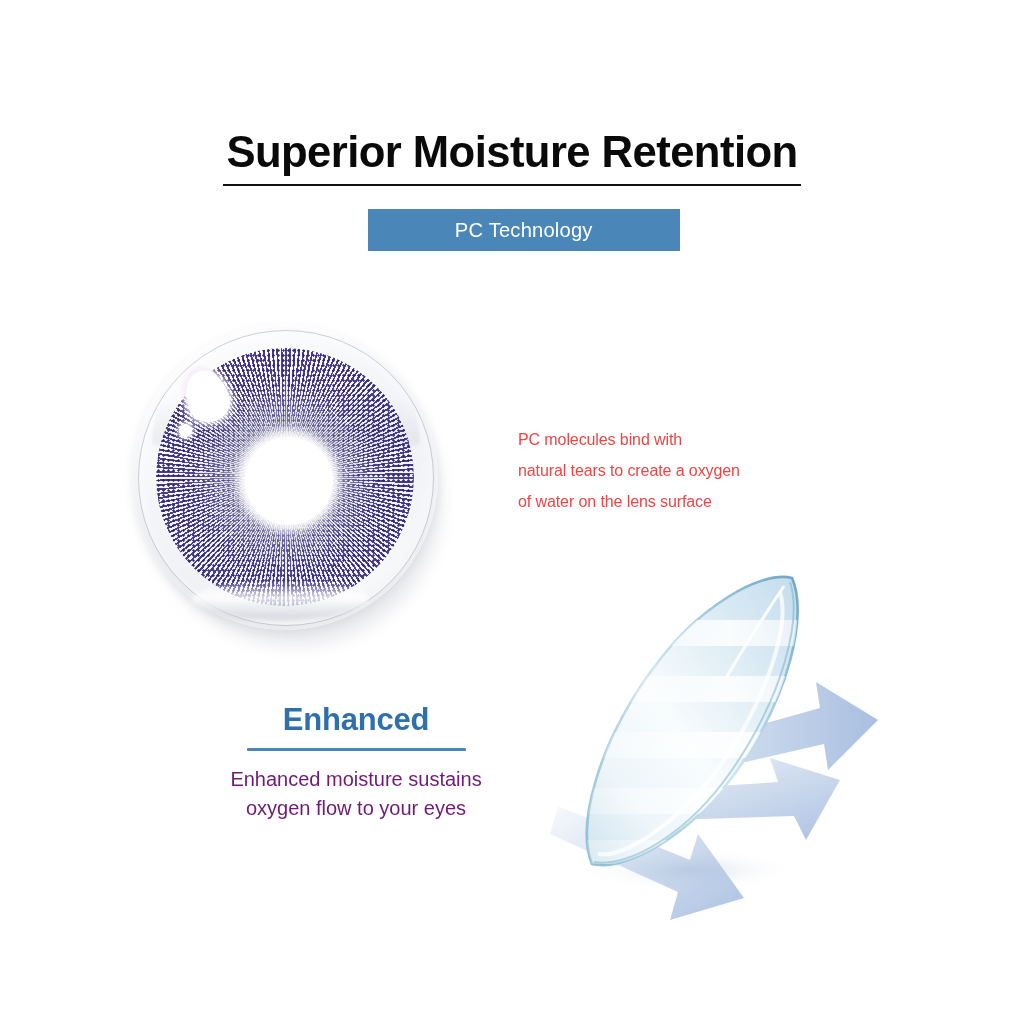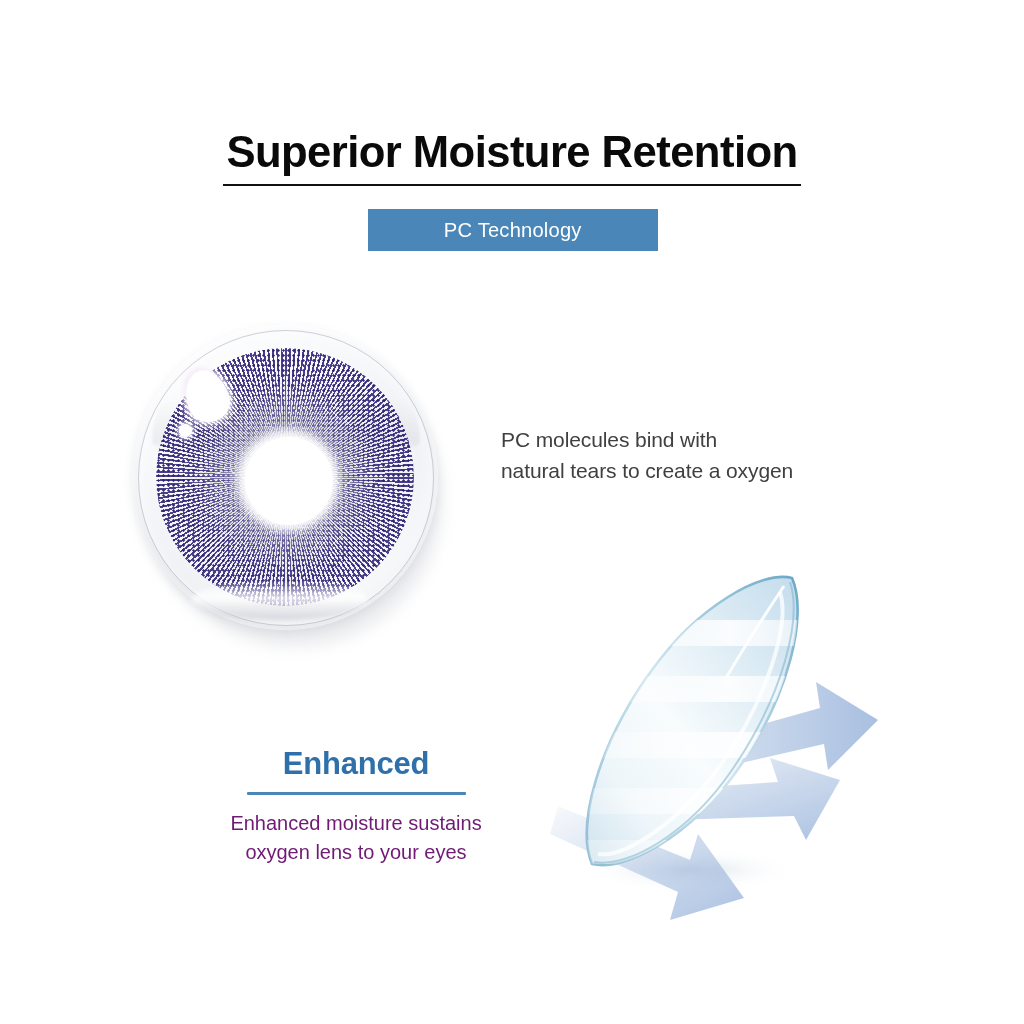--- a/index.html
+++ b/index.html
@@ -44,21 +44,21 @@
     width: 578px;
     height: 2px;
     background: #111111;
     margin: 9px auto 0 auto;
   }
 
   .badge {
     position: absolute;
     left: 368px;
     top: 209px;
-    width: 290px;
+    width: 312px;
     height: 42px;
     background: #4a86b8;
     display: flex;
     align-items: center;
     justify-content: center;
   }
   .badge-label {
     color: #ffffff;
     font-size: 21px;
     font-weight: 400;
@@ -213,25 +213,25 @@
     width: 176px;
     height: 40px;
     border-radius: 50%;
     background: linear-gradient(180deg, rgba(255,255,255,0.0) 0%, rgba(255,255,255,0.85) 45%, rgba(175,180,192,0.45) 100%);
     filter: blur(2.2px);
   }
 
   
   .pc-text {
     position: absolute;
-    left: 501px;
+    left: 518px;
     top: 424px;
     width: 360px;
-    color: #404040;
-    font-size: 21px;
+    color: #ef4444;
+    font-size: 16px;
     line-height: 31px;
     font-weight: 400;
     letter-spacing: -0.1px;
   }
   .pc-text .ln { display: block; white-space: nowrap; }
 
   
   .breath-block {
     position: absolute;
     left: 196px;
@@ -239,21 +239,21 @@
     width: 320px;
     text-align: center;
   }
   .breath-title {
     color: #2f70ab;
     font-size: 31px;
     font-weight: 700;
     line-height: 36px;
     letter-spacing: -0.2px;
   }
-  .breath-title .ln { display: block; margin-top: 44px; }
+  .breath-title .ln { display: block; }
   .breath-rule {
     width: 219px;
     height: 3px;
     background: #4a86b8;
     margin: 10px auto 0 auto;
     border-radius: 1px;
   }
   .breath-body {
     margin-top: 14px;
     color: #701a75;
@@ -298,30 +298,31 @@
     </div>
     <div class="lens-pupil"></div>
     <div class="lens-highlight"></div>
     <div class="lens-highlight-small"></div>
     <div class="lens-bottom-gloss"></div>
   </div>
 
   <div class="pc-text">
     <span class="ln">PC molecules bind with</span>
     <span class="ln">natural tears to create a oxygen</span>
+    <span class="ln">of water on the lens surface</span>
   </div>
 
   <div class="breath-block">
     <div class="breath-title">
       <span class="ln">Enhanced</span>
     </div>
     <div class="breath-rule"></div>
     <div class="breath-body">
       <span class="ln">Enhanced moisture sustains</span>
-      <span class="ln">oxygen lens to your eyes</span>
+      <span class="ln">oxygen flow to your eyes</span>
     </div>
   </div>
 
   <div class="cross-section">
     <svg width="380" height="380" viewBox="0 0 380 380" xmlns="http://www.w3.org/2000/svg">
       <defs>
         <linearGradient id="lensFill" x1="0" y1="1" x2="1" y2="0">
           <stop offset="0%" stop-color="#cfe3ee"></stop>
           <stop offset="22%" stop-color="#eef6fa"></stop>
           <stop offset="45%" stop-color="#f8fcfd"></stop>

